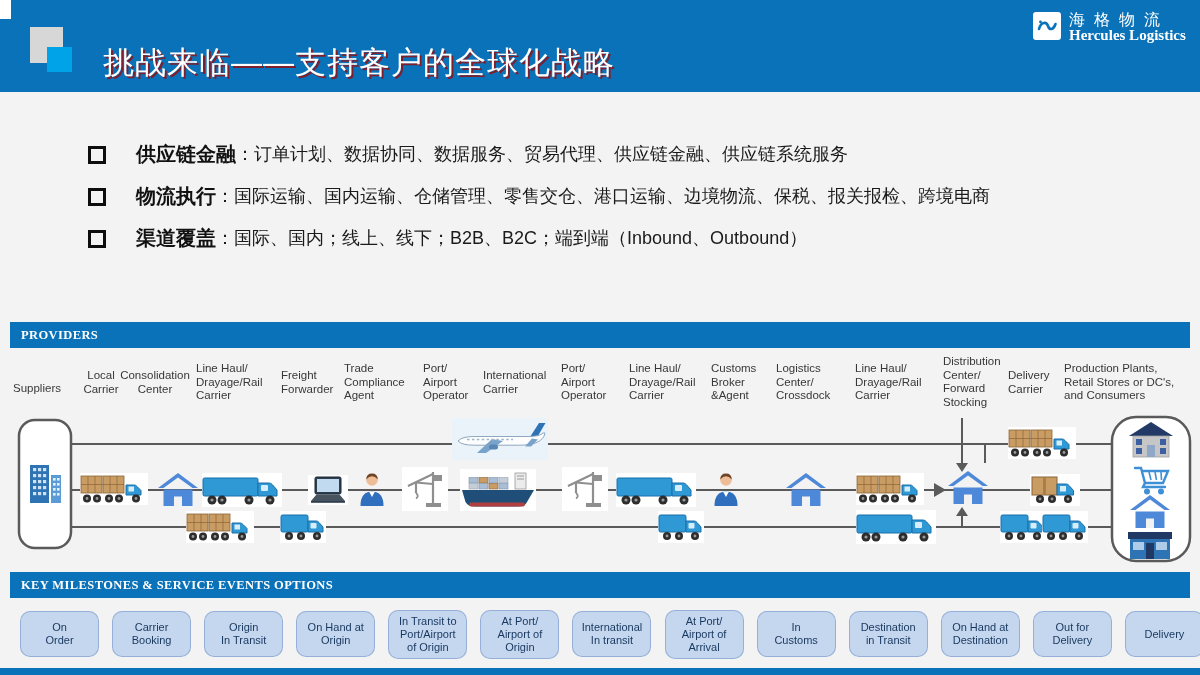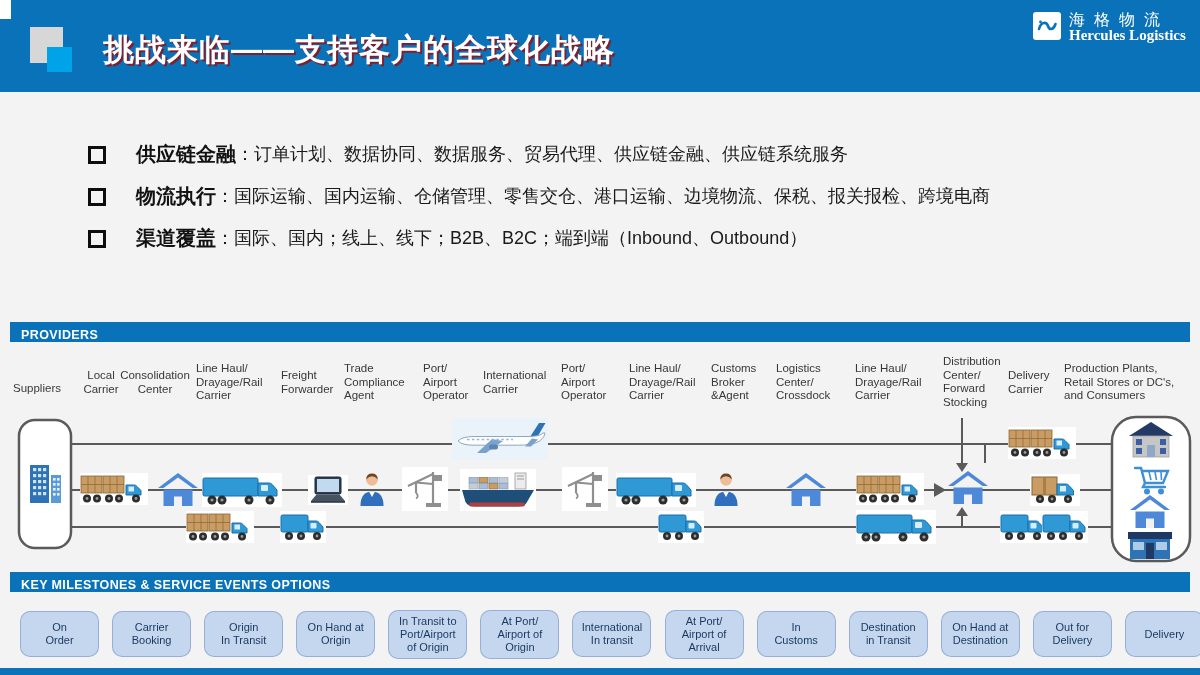--- a/index.html
+++ b/index.html
@@ -3,39 +3,39 @@
 <meta charset="utf-8">
 <style>
   html,body{margin:0;padding:0;}
   body{width:1200px;height:675px;position:relative;background:#f3f3f3;overflow:hidden;
        font-family:"Liberation Sans","DejaVu Sans",sans-serif;}
   
   .header{position:absolute;left:0;top:0;width:1200px;height:92px;background:#0a72b8;}
   .corner-notch{position:absolute;left:0;top:0;width:11px;height:19px;background:#ffffff;}
   .sq-gray{position:absolute;left:30px;top:27px;width:33px;height:36px;background:#d7d7d7;}
   .sq-blue{position:absolute;left:47px;top:47px;width:25px;height:25px;background:#00a2e8;}
-  .title{position:absolute;left:103px;top:34px;font-size:31px;font-weight:bold;color:#ffffff;
+  .title{position:absolute;left:103px;top:47px;font-size:31px;font-weight:normal;color:#ffffff;
          letter-spacing:1px;line-height:1;text-shadow:2px 2px 0 #7e1f2e;white-space:nowrap;}
   .logo{position:absolute;left:1033px;top:12px;display:flex;align-items:flex-start;}
   .logo-mark{width:28px;height:28px;background:#ffffff;border-radius:3px;margin-right:8px;
              display:flex;align-items:center;justify-content:center;}
   .logo-cn{font-family:"Liberation Serif","DejaVu Serif",serif;font-size:16px;color:#ffffff;
            letter-spacing:9px;white-space:nowrap;line-height:15px;}
   .logo-en{font-family:"Liberation Serif","DejaVu Serif",serif;font-size:15px;font-weight:bold;
            color:#ffffff;white-space:nowrap;line-height:17px;}
   
   .bullets{position:absolute;left:88px;top:142px;width:1080px;}
   .b-line{display:flex;align-items:flex-start;margin-bottom:11px;height:31px;}
   .b-sq{width:12px;height:12px;border:3px solid #0d0d0d;margin:4px 30px 0 0;flex:0 0 auto;}
   .b-label{font-size:20px;font-weight:bold;color:#111111;white-space:nowrap;line-height:24px;}
   .b-text{font-size:18px;color:#1a1a1a;white-space:nowrap;line-height:25px;}
   
-  .bar{position:absolute;left:10px;width:1180px;height:20px;background:#0a72b8;color:#ffffff;
+  .bar{position:absolute;left:10px;width:1180px;height:26px;background:#0a72b8;color:#ffffff;
        font-size:12.5px;font-weight:bold;line-height:26px;padding-left:11px;box-sizing:border-box;
-       letter-spacing:.4px;}
+       letter-spacing:.4px;font-family:Liberation Serif, serif;}
   .bar-providers{top:322px;}
   .bar-milestones{top:572px;}
   
   .prov-labels{position:absolute;left:0;top:349px;width:1200px;height:66px;}
   .prov-label{position:absolute;top:50%;transform:translateY(-50%);font-size:11.5px;
               line-height:13.5px;color:#383838;white-space:pre-line;}
   
   .diagram{position:absolute;left:0;top:415px;width:1200px;height:152px;}
   
   .milestones{position:absolute;left:20px;top:604px;width:1184px;height:60px;display:flex;

